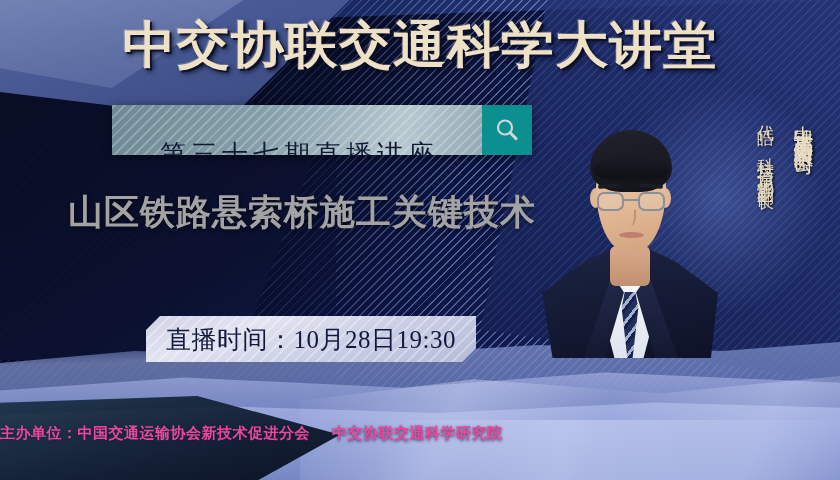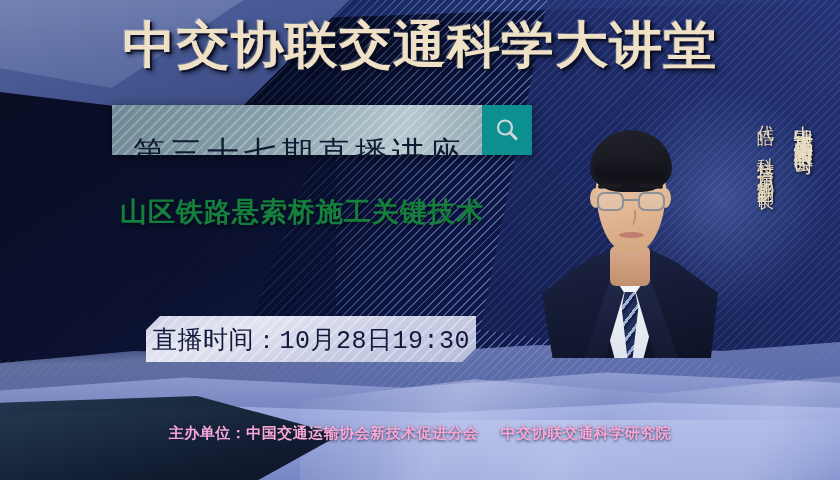--- a/index.html
+++ b/index.html
@@ -139,40 +139,40 @@
     display:flex; align-items:center; justify-content:center;
     overflow:hidden;
   }
   .episode-bar .bar-body::after{
     content:""; position:absolute; inset:0;
     background-image:repeating-linear-gradient(-45deg,
       rgba(255,255,255,.22) 0 2px, rgba(255,255,255,0) 2px 7px);
   }
   .episode-text{
     position:relative; z-index:2;
-    font-size:32px; letter-spacing:5px;
+    font-size:26px; letter-spacing:5px;
     color:#101a33;
     font-family:"DejaVu Sans","Liberation Sans",sans-serif;
     padding-left:5px;
     margin-top:48px;
   }
   .search-box{
     width:50px;
     background:#0b8f8f;
     display:flex; align-items:center; justify-content:center;
   }
   .search-glyph{ display:block; }
 
   
   .lecture-title{
     position:absolute; left:42px; top:188px; width:520px;
     text-align:center;
-    font-size:27px; line-height:48px;
+    font-size:35px; line-height:48px;
     font-weight:bold;
-    color:#15803d;
+    color:#a3a3a3;
     font-family:"DejaVu Sans","Liberation Sans",sans-serif;
     letter-spacing:1px;
     text-shadow:1px 2px 4px rgba(0,0,0,.55);
   }
   .lecture-title .l2{ display:block; }
 
   
   .time-badge{
     position:absolute; left:146px; top:316px;
     width:330px; height:46px;
@@ -184,21 +184,21 @@
   }
   .time-badge::after{
     content:""; position:absolute; inset:0;
     background-image:repeating-linear-gradient(-45deg,
       rgba(255,255,255,.30) 0 2px, rgba(255,255,255,0) 2px 8px);
     pointer-events:none;
   }
   .time-text{
     position:relative; z-index:2;
     font-size:25px; color:#111a3d; letter-spacing:.5px;
-    font-family:Liberation Mono, monospace;
+    font-family:Liberation Serif, serif;
     white-space:nowrap;
   }
 
   
   .portrait{
     position:absolute; left:540px; top:96px; width:180px; height:262px;
   }
   .p-suit{
     position:absolute; left:2px; bottom:0; width:176px; height:112px;
     background:linear-gradient(170deg,#1d2442 0%, #141a33 55%, #0d1226 100%);
@@ -283,23 +283,23 @@
     color:#E8DCC2;
     text-shadow:1px 1px 3px rgba(0,0,0,.7);
     letter-spacing:3px;
   }
   .v-company{ right:22px; top:110px; font-size:20px; }
   .v-person { right:62px; top:112px; font-size:17px; color:#E3D7BD; letter-spacing:4px; }
 
   
   .footer{
     position:absolute; left:0; right:0; top:424px;
-    text-align:center;
+    text-align:left;
     font-size:15px; font-weight:bold;
-    color:#f9a8d4;
+    color:#ec4899;
     letter-spacing:.5px;
     font-family:Liberation Sans, sans-serif;
     text-shadow:0 1px 3px rgba(20,30,70,.85);
     white-space:nowrap;
   }
   .footer .gap{ display:inline-block; width:22px; }
 </style>
 </head>
 <body>
 

